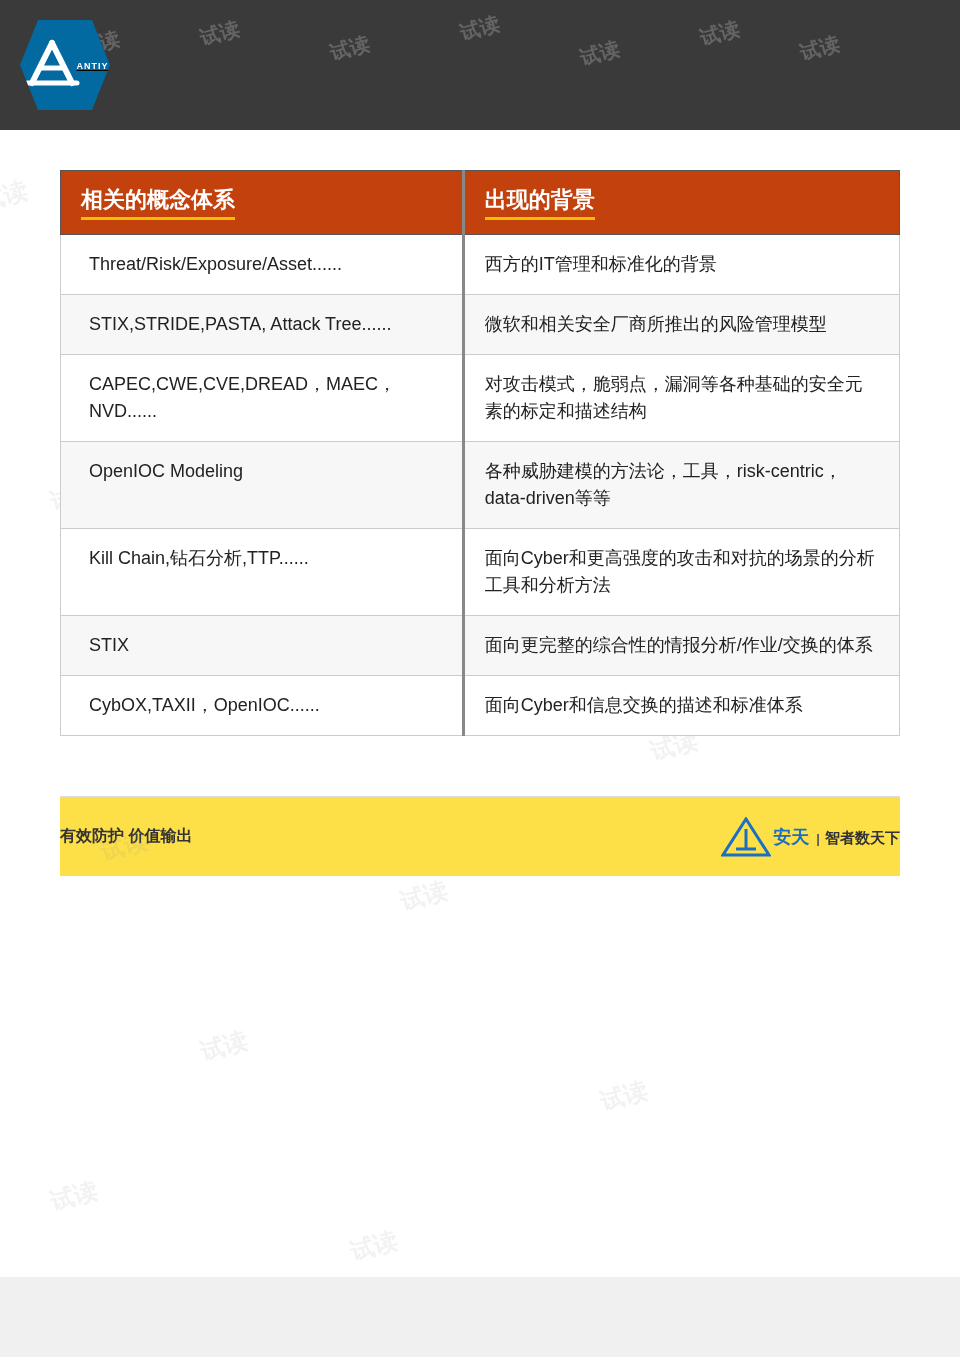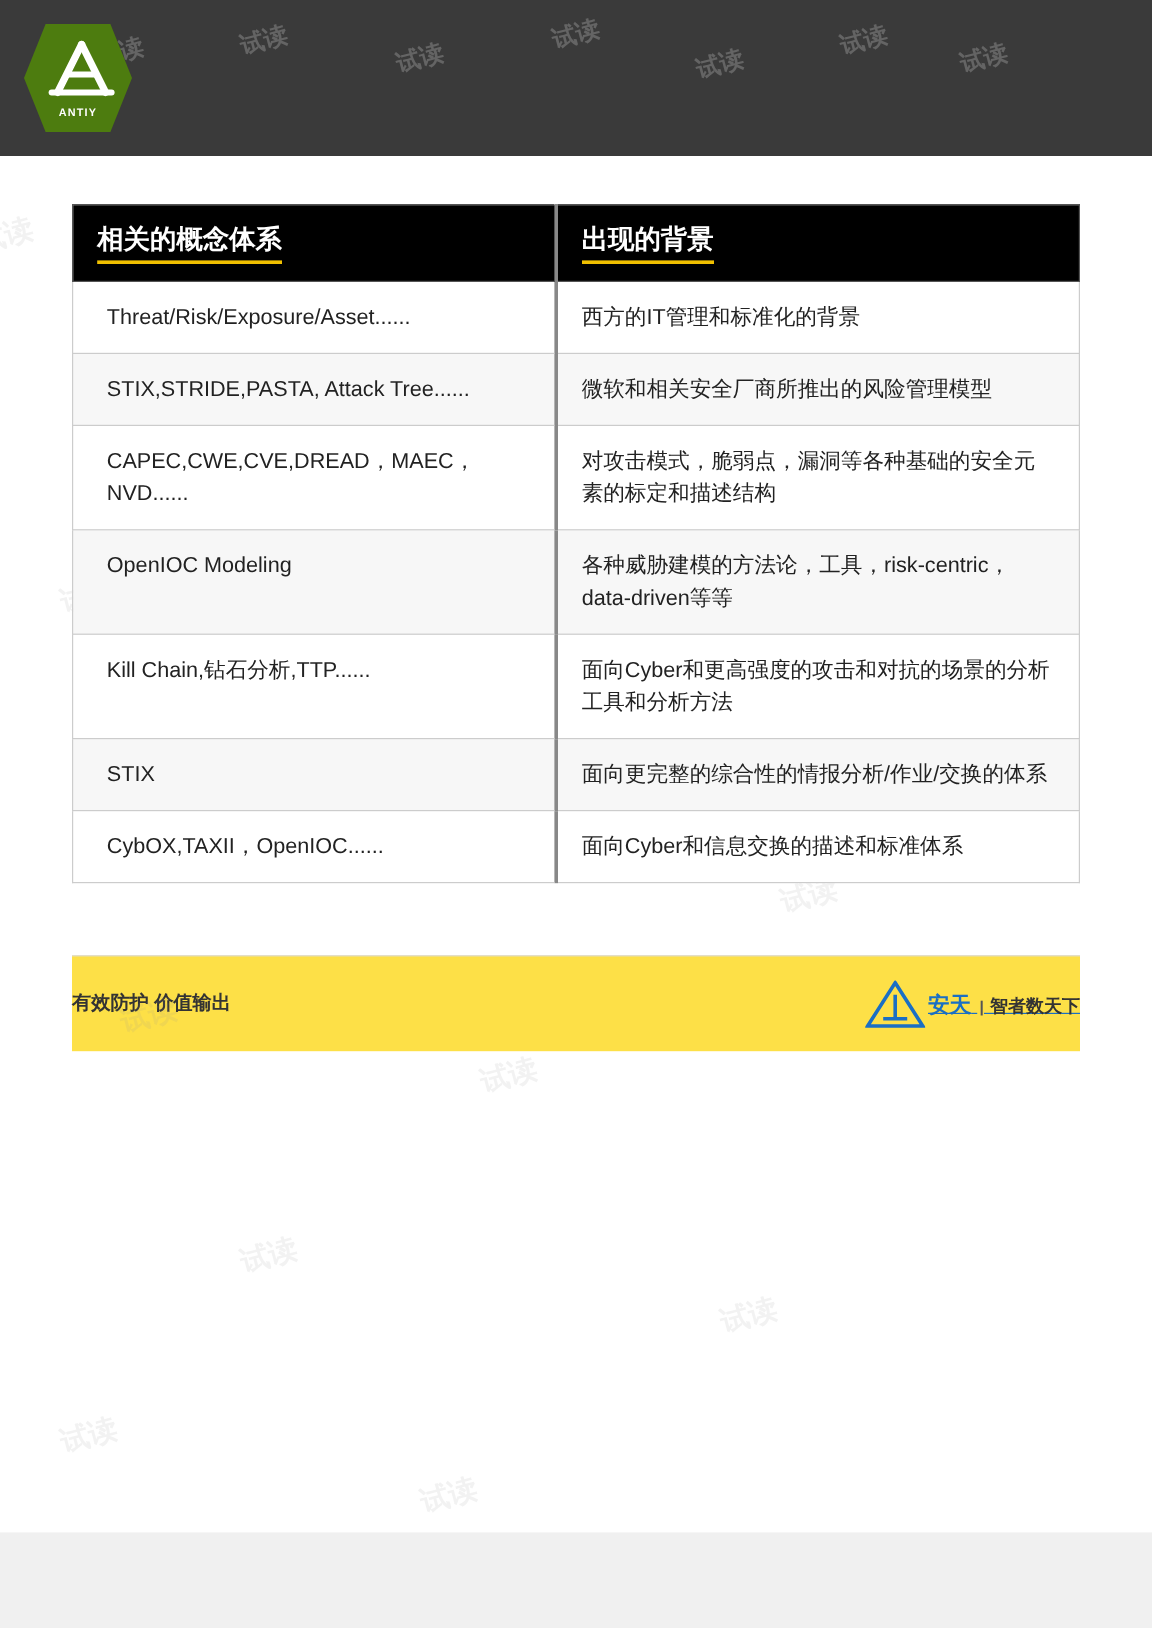--- a/index.html
+++ b/index.html
@@ -19,28 +19,29 @@
       background: #3a3a3a;
       position: relative;
       display: flex;
       align-items: center;
       padding: 0 20px;
     }
 
     .logo-box {
       width: 90px;
       height: 90px;
-      background: #4d7c0f;
+      background: #0369a1;
       clip-path: polygon(20% 0%, 80% 0%, 100% 50%, 80% 100%, 20% 100%, 0% 50%);
       display: flex;
-      flex-direction: column;
+      flex-direction: row;
       align-items: center;
       justify-content: center;
       position: relative;
       z-index: 10;
+      text-decoration: underline;
     }
 
     .logo-stripes {
       width: 55px;
       height: 55px;
       position: relative;
     }
 
     .logo-text-antiy {
       color: white;
@@ -101,21 +102,21 @@
     }
 
     
     .concept-table {
       width: 100%;
       border-collapse: collapse;
       margin-top: 0;
     }
 
     .concept-table th {
-      background: #000000;
+      background: #c2410c;
       color: white;
       padding: 14px 20px;
       text-align: left;
       font-size: 22px;
       font-weight: bold;
       border: 1px solid #555;
     }
 
     .concept-table th:first-child {
       width: 48%;
@@ -174,21 +175,20 @@
     .footer-logo {
       display: flex;
       align-items: center;
     }
 
     .footer-logo-text {
       font-size: 18px;
       font-weight: bold;
       color: #1a6fc4;
       margin-left: 2px;
-      text-decoration: underline;
     }
 
     
     .main-watermarks {
       position: absolute;
       top: 0; left: 0; right: 0; bottom: 0;
       pointer-events: none;
       z-index: 2;
       overflow: hidden;
     }

